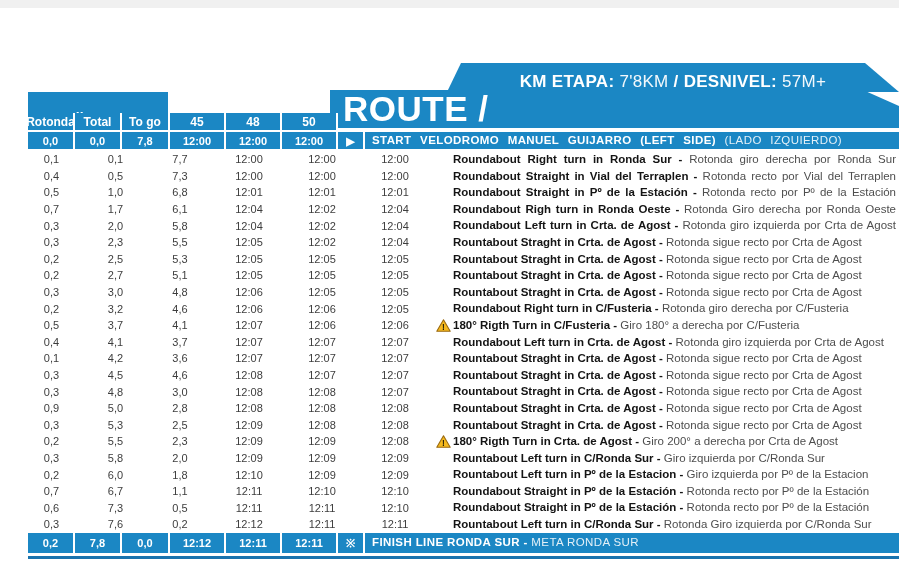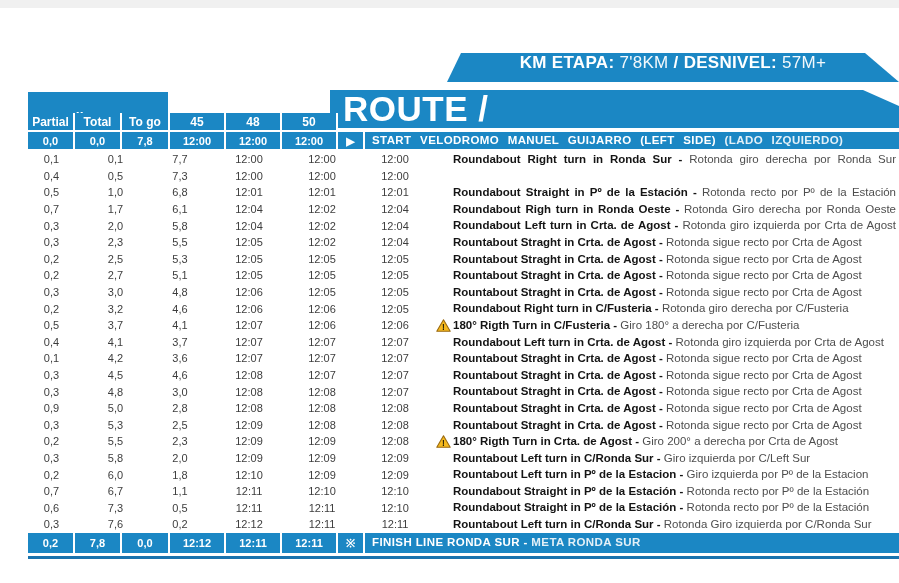--- a/index.html
+++ b/index.html
@@ -9,23 +9,23 @@
   }
   html,body{margin:0;padding:0;}
   body{
     width:899px;height:583px;position:relative;overflow:hidden;background:#fff;
     font-family:"Liberation Sans",sans-serif;
   }
   .topstrip{position:absolute;top:0;left:0;width:899px;height:8px;background:#f0f0f0;}
 
   
   .km-banner{
-    position:absolute;left:447px;top:53px;width:452px;height:29px;background:var(--blue);
+    position:absolute;left:447px;top:63px;width:452px;height:29px;background:var(--blue);
     clip-path:polygon(14px 0, calc(100% - 34px) 0, 100% 100%, 0 100%);
-    color:#fff;display:flex;align-items:flex-start;justify-content:center;
+    color:#fff;display:flex;align-items:flex-end;justify-content:center;
     font-size:17px;letter-spacing:.3px;white-space:nowrap;
   }
   .km-banner b{font-weight:700;}
   .km-banner .lt{font-weight:400;opacity:.95;}
 
   
   .route-banner{
     position:absolute;left:330px;top:90px;width:569px;height:38px;background:var(--blue);
     clip-path:polygon(0 0, calc(100% - 36px) 0, 100% 16px, 100% 100%, 0 100%);
     color:#fff;display:flex;align-items:center;padding-left:13px;box-sizing:border-box;
@@ -55,21 +55,21 @@
   .brow .bcell{font-size:11px;}
   .frow .bcell{font-size:11px;border-bottom:none;}
   .marker{font-size:9px;padding-top:1px;}
   .btext{
     background:var(--blue);color:#fff;border-bottom:2px solid #fff;
     display:block;line-height:17px;font-size:11.5px;font-weight:700;
     padding-left:7px;white-space:nowrap;overflow:hidden;
   }
   .brow .btext{word-spacing:5px;letter-spacing:.4px;}
   .frow .btext{border-bottom:none;line-height:18px;letter-spacing:.4px;}
-  .btext .lt{font-weight:700;opacity:.88;}
+  .btext .lt{font-weight:400;opacity:.88;}
 
   .num{font-size:11px;color:var(--ink);display:flex;align-items:center;justify-content:center;}
   .route{
     grid-column:7/9;position:relative;display:block;line-height:16.6px;
     font-size:11.5px;color:#4e4e4e;padding-left:13px;white-space:nowrap;
   }
   .route b{color:#141414;font-weight:700;}
   .route.stretch{white-space:normal;text-align:justify;text-align-last:justify;padding-right:3px;overflow:hidden;height:16.6px;}
   .warn{position:absolute;left:-4px;top:2px;width:15px;height:13px;}
   .warn svg{display:block;}
@@ -90,21 +90,21 @@
 </div>
 
 <div class="tbl">
 
   <div class="row gh-row">
     <div class="cell bcell c-kil">Kilometer</div>
     <div class="cell bcell c-sr">Start 1st rider</div>
   </div>
 
   <div class="row ch-row">
-    <div class="cell bcell">Partial</div>
+    <div class="cell bcell">Rotonda</div>
     <div class="cell bcell">Total</div>
     <div class="cell bcell">To go</div>
     <div class="cell bcell">45</div>
     <div class="cell bcell">48</div>
     <div class="cell bcell">50</div>
   </div>
 
   <div class="row brow">
     <div class="cell bcell">0,0</div>
     <div class="cell bcell">0,0</div>
@@ -126,20 +126,21 @@
         <div class="cell num">12:00</div>
         <div class="cell route stretch"><b>Roundabout Right turn in Ronda Sur - </b><span>Rotonda giro derecha por Ronda Sur</span></div>
       </div>
       <div class="row data-row">
         <div class="cell num">0,4</div>
         <div class="cell num">0,5</div>
         <div class="cell num">7,3</div>
         <div class="cell num">12:00</div>
         <div class="cell num">12:00</div>
         <div class="cell num">12:00</div>
+        <div class="cell route stretch"><b>Roundabout Straight in Vial del Terraplen - </b><span>Rotonda recto por Vial del Terraplen</span></div>
       </div>
       <div class="row data-row">
         <div class="cell num">0,5</div>
         <div class="cell num">1,0</div>
         <div class="cell num">6,8</div>
         <div class="cell num">12:01</div>
         <div class="cell num">12:01</div>
         <div class="cell num">12:01</div>
         <div class="cell route stretch"><b>Roundabout Straight in Pº de la Estación - </b><span>Rotonda recto por Pº de la Estación</span></div>
       </div>
@@ -288,21 +289,21 @@
             </svg>
           </span><b>180° Rigth Turn in Crta. de Agost - </b><span>Giro 200° a derecha por Crta de Agost</span></div>
       </div>
       <div class="row data-row">
         <div class="cell num">0,3</div>
         <div class="cell num">5,8</div>
         <div class="cell num">2,0</div>
         <div class="cell num">12:09</div>
         <div class="cell num">12:09</div>
         <div class="cell num">12:09</div>
-        <div class="cell route"><b>Rountabout Left turn in C/Ronda Sur - </b><span>Giro izquierda por C/Left Sur</span></div>
+        <div class="cell route"><b>Rountabout Left turn in C/Ronda Sur - </b><span>Giro izquierda por C/Ronda Sur</span></div>
       </div>
       <div class="row data-row">
         <div class="cell num">0,2</div>
         <div class="cell num">6,0</div>
         <div class="cell num">1,8</div>
         <div class="cell num">12:10</div>
         <div class="cell num">12:09</div>
         <div class="cell num">12:09</div>
         <div class="cell route"><b>Rountabout Left turn in Pº de la Estacion - </b><span>Giro izquierda por Pº de la Estacion</span></div>
       </div>

